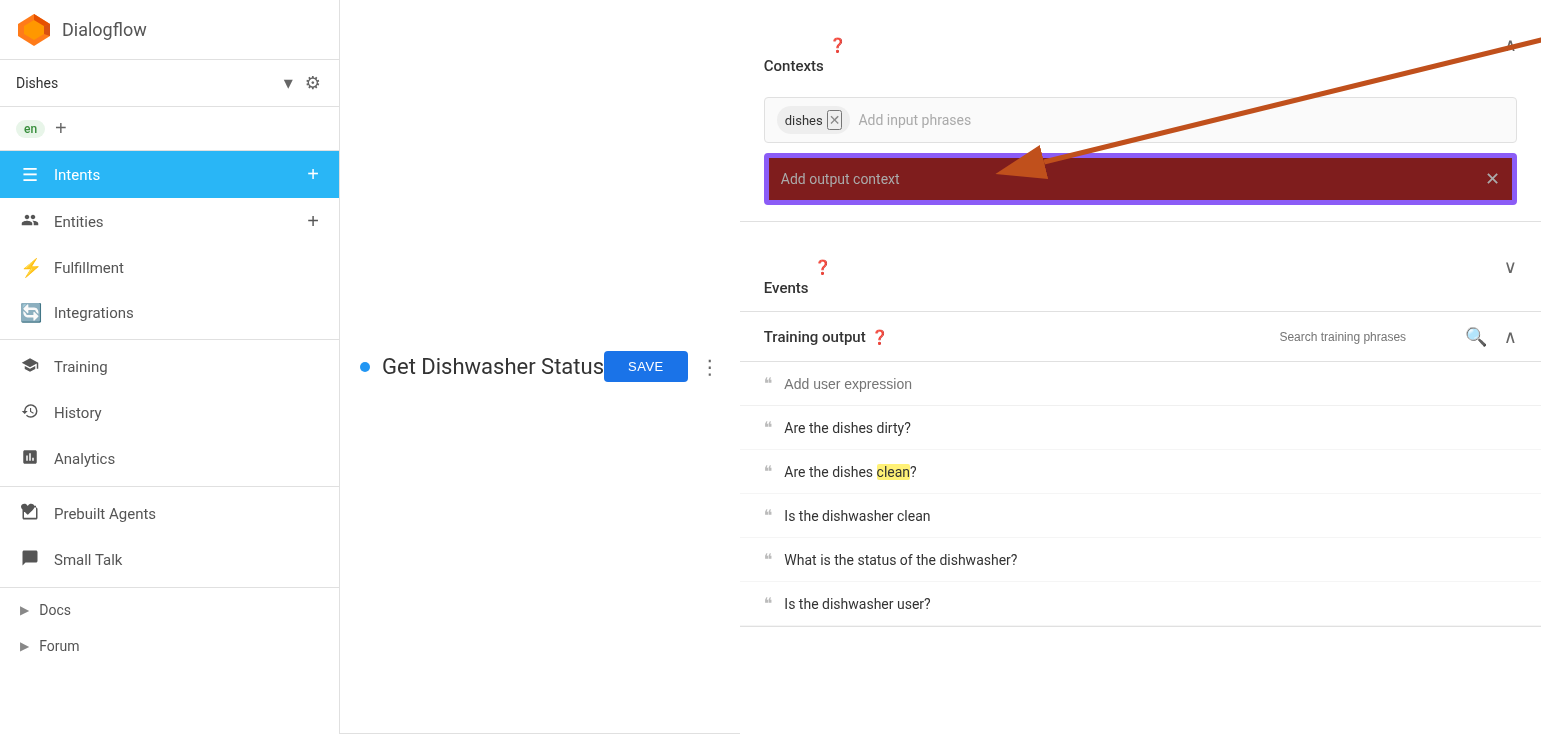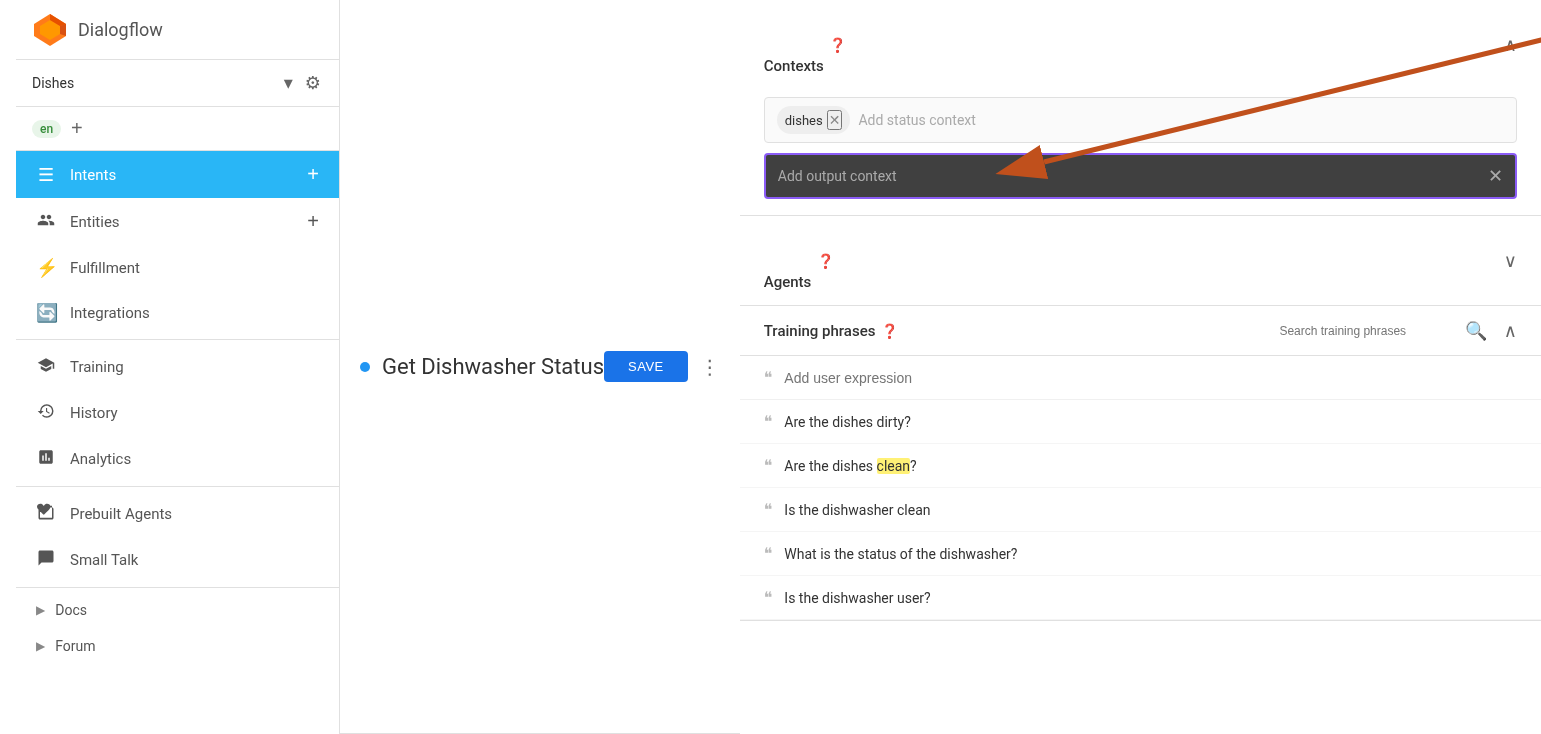--- a/index.html
+++ b/index.html
@@ -7,21 +7,20 @@
 
     
     .sidebar {
       width: 340px;
       min-width: 340px;
       background: #fff;
       border-right: 1px solid #e0e0e0;
       display: flex;
       flex-direction: column;
       height: 100%;
-      padding-left: 16px;
     }
     .sidebar-header {
       display: flex;
       align-items: center;
       padding: 12px 16px;
       border-bottom: 1px solid #e0e0e0;
       height: 60px;
     }
     .logo-icon {
       width: 36px;
@@ -222,24 +221,24 @@
       color: #888;
       font-size: 14px;
     }
     .add-input-label {
       color: #aaa;
       font-size: 14px;
     }
     .output-context-row {
       display: flex;
       align-items: center;
-      border: 2px solid #8b5cf6;
+      border: 5px solid #8b5cf6;
       border-radius: 4px;
       padding: 10px 12px;
-      background: #404040;
+      background: #7f1d1d;
     }
     .output-placeholder {
       color: #aaa;
       font-size: 14px;
       flex: 1;
     }
     .close-btn {
       background: none;
       border: none;
       cursor: pointer;
@@ -441,21 +440,21 @@
         <span class="chevron-icon">∧</span>
       </div>
       <div class="section-body">
 
         <div style="position:relative;">
           <div class="context-input-row">
             <div class="context-chip">
               <span>dishes</span>
               <button class="chip-close">✕</button>
             </div>
-            <span class="add-input-label">Add status context</span>
+            <span class="add-input-label">Add input phrases</span>
           </div>
 
           <svg style="position:absolute; top:-80px; left:80px; width:800px; height:180px; pointer-events:none; overflow:visible;" viewBox="0 0 800 180">
             <defs>
               <marker id="arrowhead" markerWidth="10" markerHeight="7" refX="0" refY="3.5" orient="auto">
                 <polygon points="0 0, 10 3.5, 0 7" fill="#C0501C"></polygon>
               </marker>
             </defs>
 
             <line x1="750" y1="10" x2="200" y2="145" stroke="#C0501C" stroke-width="5" marker-end="url(#arrowhead)"></line>
@@ -463,29 +462,29 @@
         </div>
         <div class="output-context-row">
           <span class="output-placeholder">Add output context</span>
           <button class="close-btn">✕</button>
         </div>
       </div>
     </div>
 
     <div class="section">
       <div class="section-header">
-        <span class="section-title">Agents</span>
+        <span class="section-title">Events</span>
         <span class="help-icon">❓</span>
         <span class="chevron-icon">∨</span>
       </div>
     </div>
 
     <div class="section">
       <div class="tp-header">
-        <span class="tp-title">Training phrases</span>
+        <span class="tp-title">Training output</span>
         <span class="help-icon" style="margin-right:auto;">❓</span>
         <div class="search-area">
           <input class="search-input" type="text" placeholder="Search training phrases" style="">
           <span class="search-icon">🔍</span>
         </div>
         <span class="chevron-icon" style="margin-left:16px;">∧</span>
       </div>
 
       <div class="phrase-add-row">
         <span class="quote-icon">❝</span>

